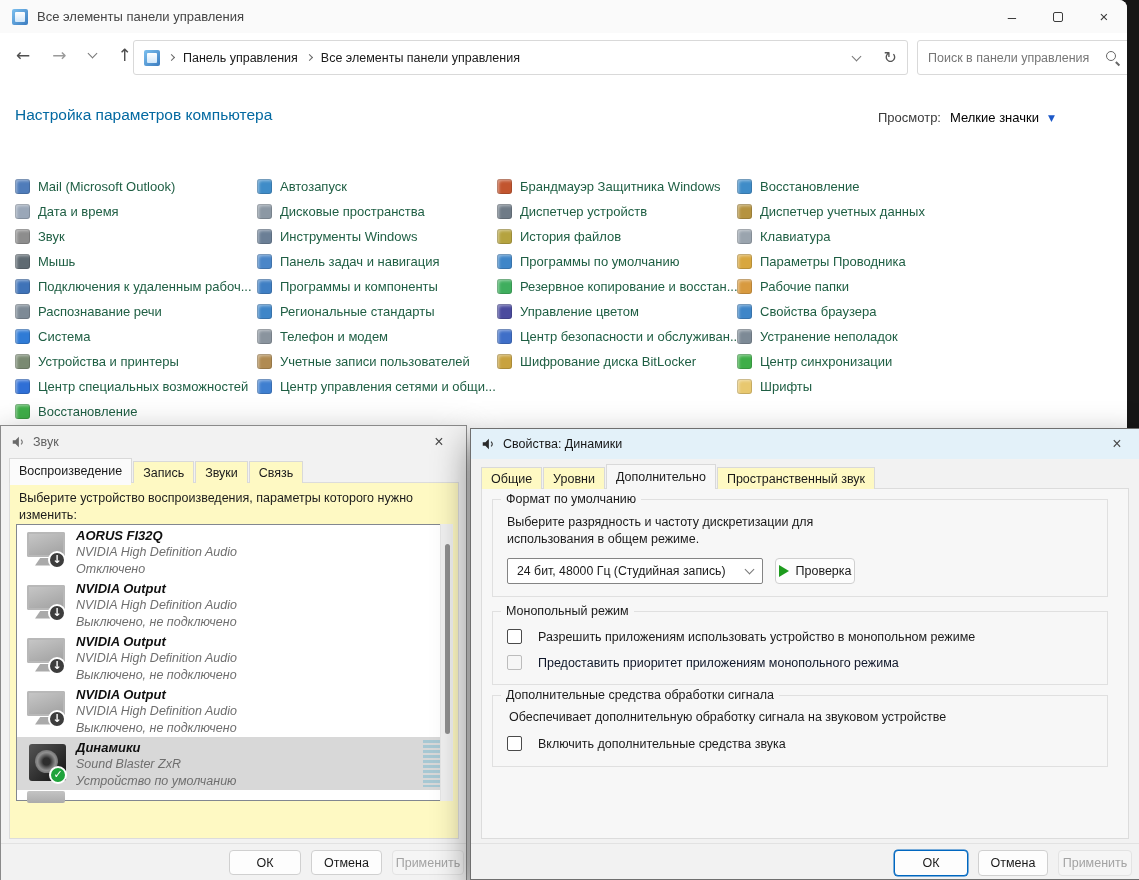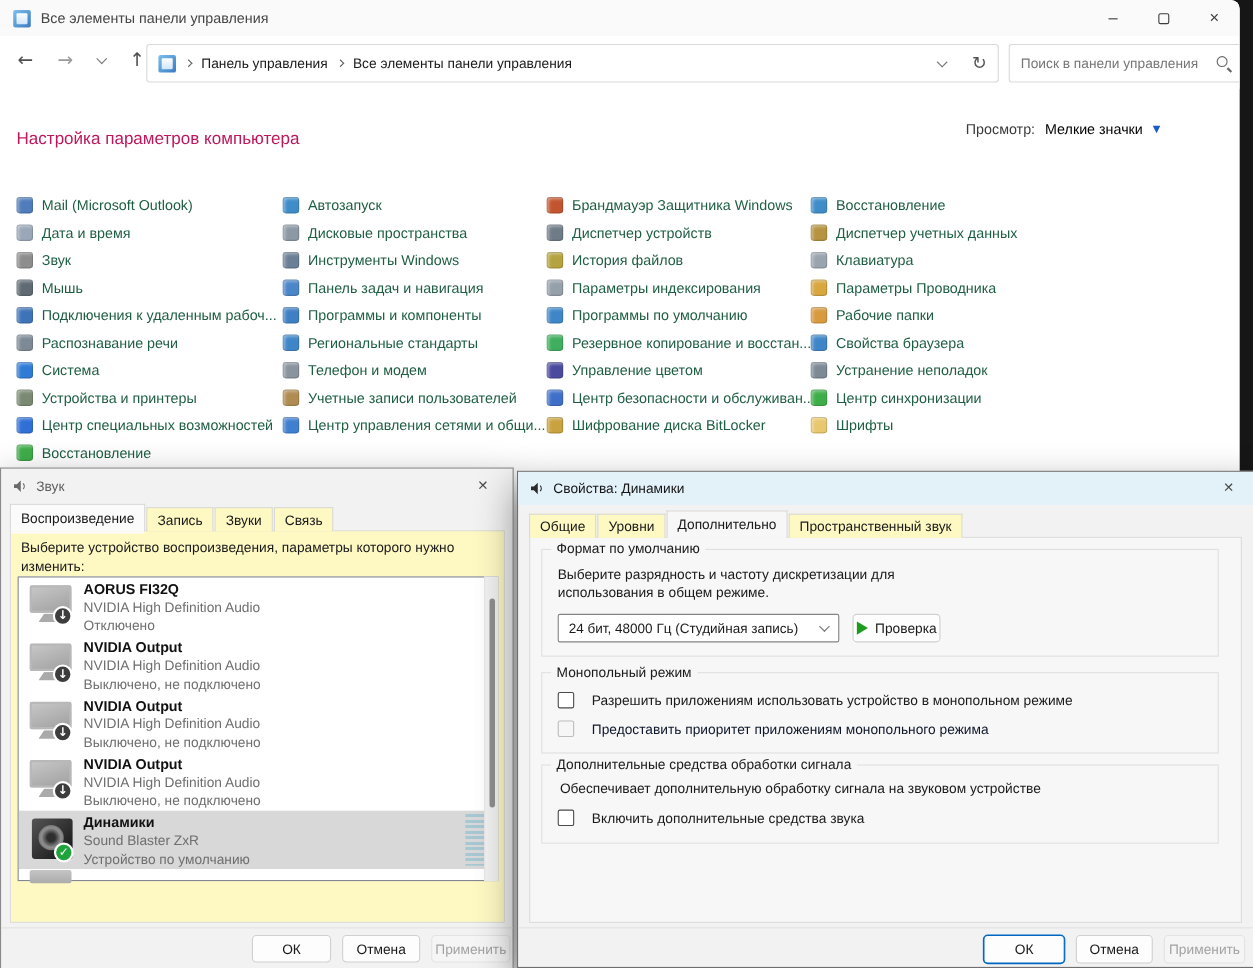--- a/index.html
+++ b/index.html
@@ -39,21 +39,21 @@
     border:1px solid #d9d9d9; border-radius:3px; display:flex; align-items:center; padding:0 10px; }
   .searchbar input { flex:1; border:none; outline:none; font-size:12.5px; color:#333; background:transparent;
     font-family:"Liberation Sans",sans-serif; }
   .searchbar input::placeholder { color:#767676; }
   .mag { position:relative; width:15px; height:15px; flex-shrink:0; }
   .mag::before { content:""; position:absolute; left:1px; top:1px; width:8px; height:8px;
     border:1.6px solid #666; border-radius:50%; }
   .mag::after { content:""; position:absolute; left:10.5px; top:10.5px; width:5px; height:1.6px;
     background:#666; transform:rotate(45deg); transform-origin:left center; }
 
-  .page-heading { position:absolute; left:15px; top:118px; font-size:15.5px; color:#be185d; }
+  .page-heading { position:absolute; left:15px; top:106px; font-size:15.5px; color:#0369a1; }
   .view-control { position:absolute; left:878px; top:110px; display:flex; align-items:center; gap:9px; font-size:13px; }
   .view-label { color:#3a3a3a; }
   .view-value { color:#000000; }
   .view-caret { color:#1d59c8; font-size:9px; font-family:"DejaVu Sans",sans-serif; }
 
   .cp-col { position:absolute; top:174px; display:flex; flex-direction:column; }
   #col1 { left:15px; } #col2 { left:257px; } #col3 { left:497px; } #col4 { left:737px; }
   .cp-item { height:25px; display:flex; align-items:center; gap:8px; cursor:default; }
   .cp-icon { width:15px; height:15px; border-radius:3px; flex-shrink:0;
     box-shadow:inset 0 0 0 1px rgba(0,0,0,.15), inset 2px 2px 3px rgba(255,255,255,.45); }
@@ -79,21 +79,21 @@
   .dlg-sep { position:absolute; left:0; right:0; border-top:1px solid #e2e2e2; }
 
   
   #sound-dialog { left:0; top:425px; width:467px; height:460px; z-index:5; }
   #sound-dialog .dlg-title { color:#5f5f5f; }
   #sound-tabs { left:8px; top:32px; }
   #sound-panel { left:8px; top:56px; width:450px; height:357px; }
   .instruction { position:absolute; left:9px; top:7px; width:424px; font-size:12.5px; color:#1a1a1a; line-height:17px; }
   .device-list { position:absolute; left:6px; top:41px; width:437px; height:277px;
     background:#fff; border:1px solid #828790; overflow:hidden; }
-  .device-row { position:relative; height:53px; display:flex; align-items:center; padding-left:5px; margin-right:3px; }
+  .device-row { position:relative; height:53px; display:flex; align-items:center; padding-left:5px; margin-right:3px;font-style:italic; }
   .device-row.selected { background:#d8d8d8; }
   .dev-icon { position:relative; width:54px; height:46px; flex-shrink:0; }
   .mscreen { position:absolute; left:5px; top:3px; width:38px; height:25px; border-radius:2px;
     background:linear-gradient(160deg,#c9c9c9,#9e9e9e); box-shadow:inset 0 0 0 2px #b8b8b8; }
   .stand { position:absolute; left:13px; top:29px; width:22px; height:8px; background:#aaa;
     clip-path:polygon(25% 0,75% 0,100% 100%,0 100%); }
   .box { position:absolute; left:7px; top:3px; width:37px; height:37px; border-radius:3px;
     background:linear-gradient(135deg,#555,#111); }
   .conecircle { position:absolute; left:13px; top:9px; width:23px; height:23px; border-radius:50%;
     background:radial-gradient(circle,#2e2e2e 22%,#909090 55%,#4a4a4a 100%); }
@@ -318,24 +318,20 @@
         <div class="cp-item">
           <span class="cp-icon" style="background: rgb(111, 123, 135);"></span>
           <span class="cp-label">Диспетчер устройств</span>
         </div>
 
         <div class="cp-item">
           <span class="cp-icon" style="background: rgb(181, 163, 63);"></span>
           <span class="cp-label">История файлов</span>
         </div>
 
-        <div class="cp-item">
-          <span class="cp-icon" style="background: rgb(149, 160, 171);"></span>
-          <span class="cp-label">Параметры индексирования</span>
-        </div>
 
         <div class="cp-item">
           <span class="cp-icon" style="background: rgb(63, 134, 200);"></span>
           <span class="cp-label">Программы по умолчанию</span>
         </div>
 
         <div class="cp-item">
           <span class="cp-icon" style="background: rgb(63, 174, 94);"></span>
           <span class="cp-label">Резервное копирование и восстан...</span>
         </div>

